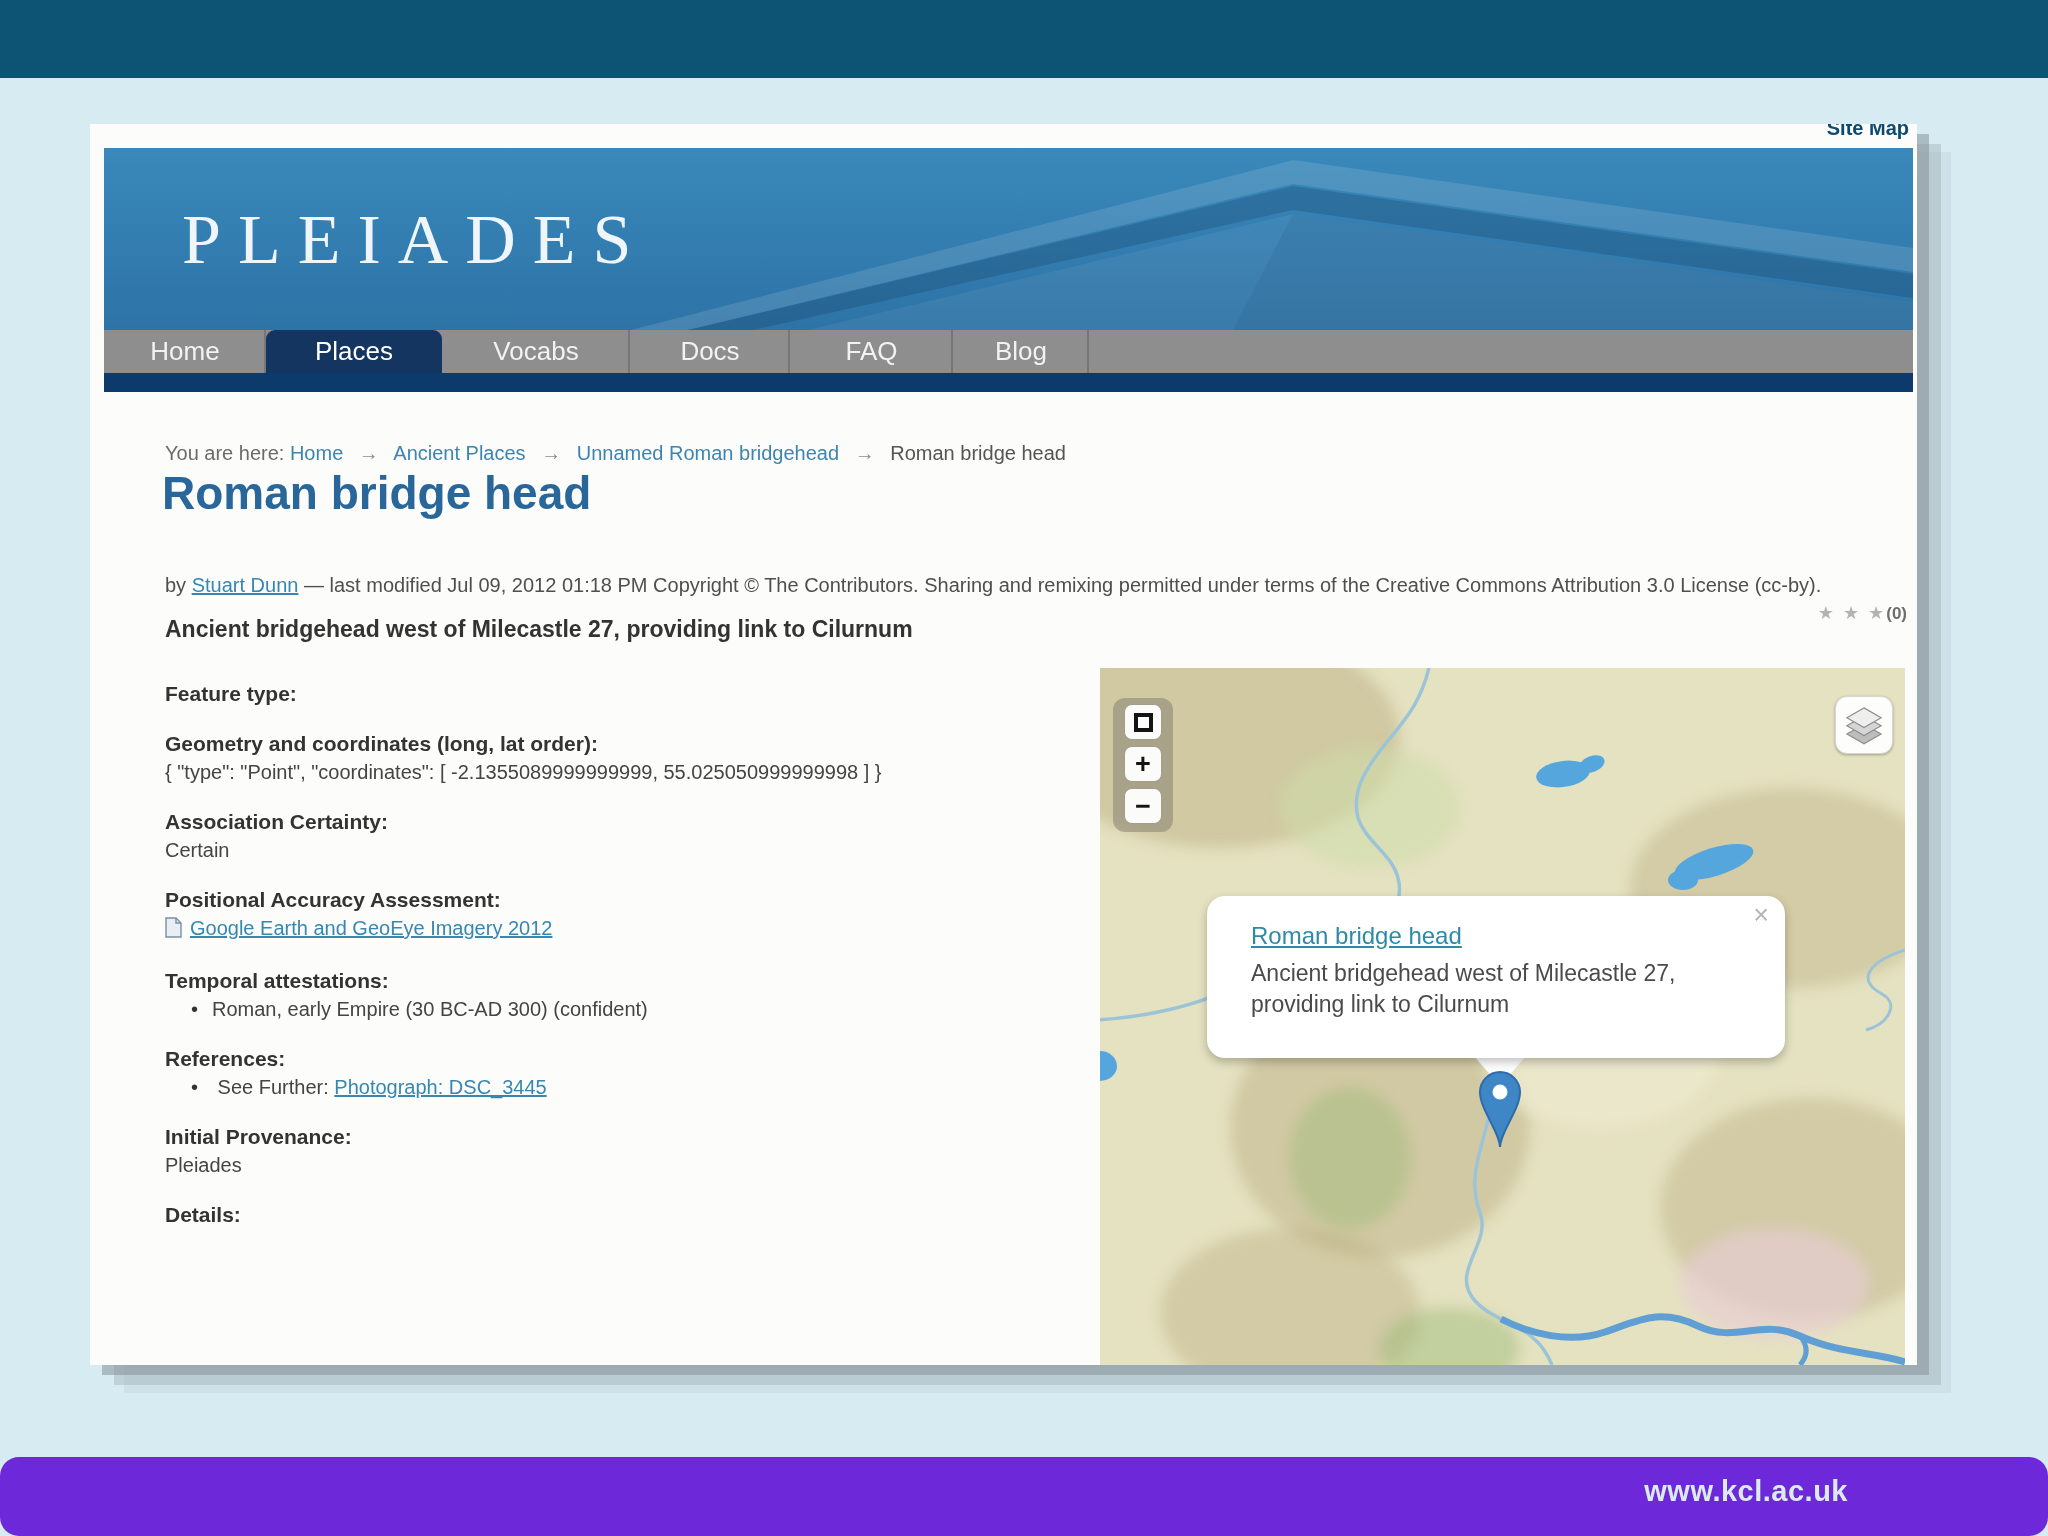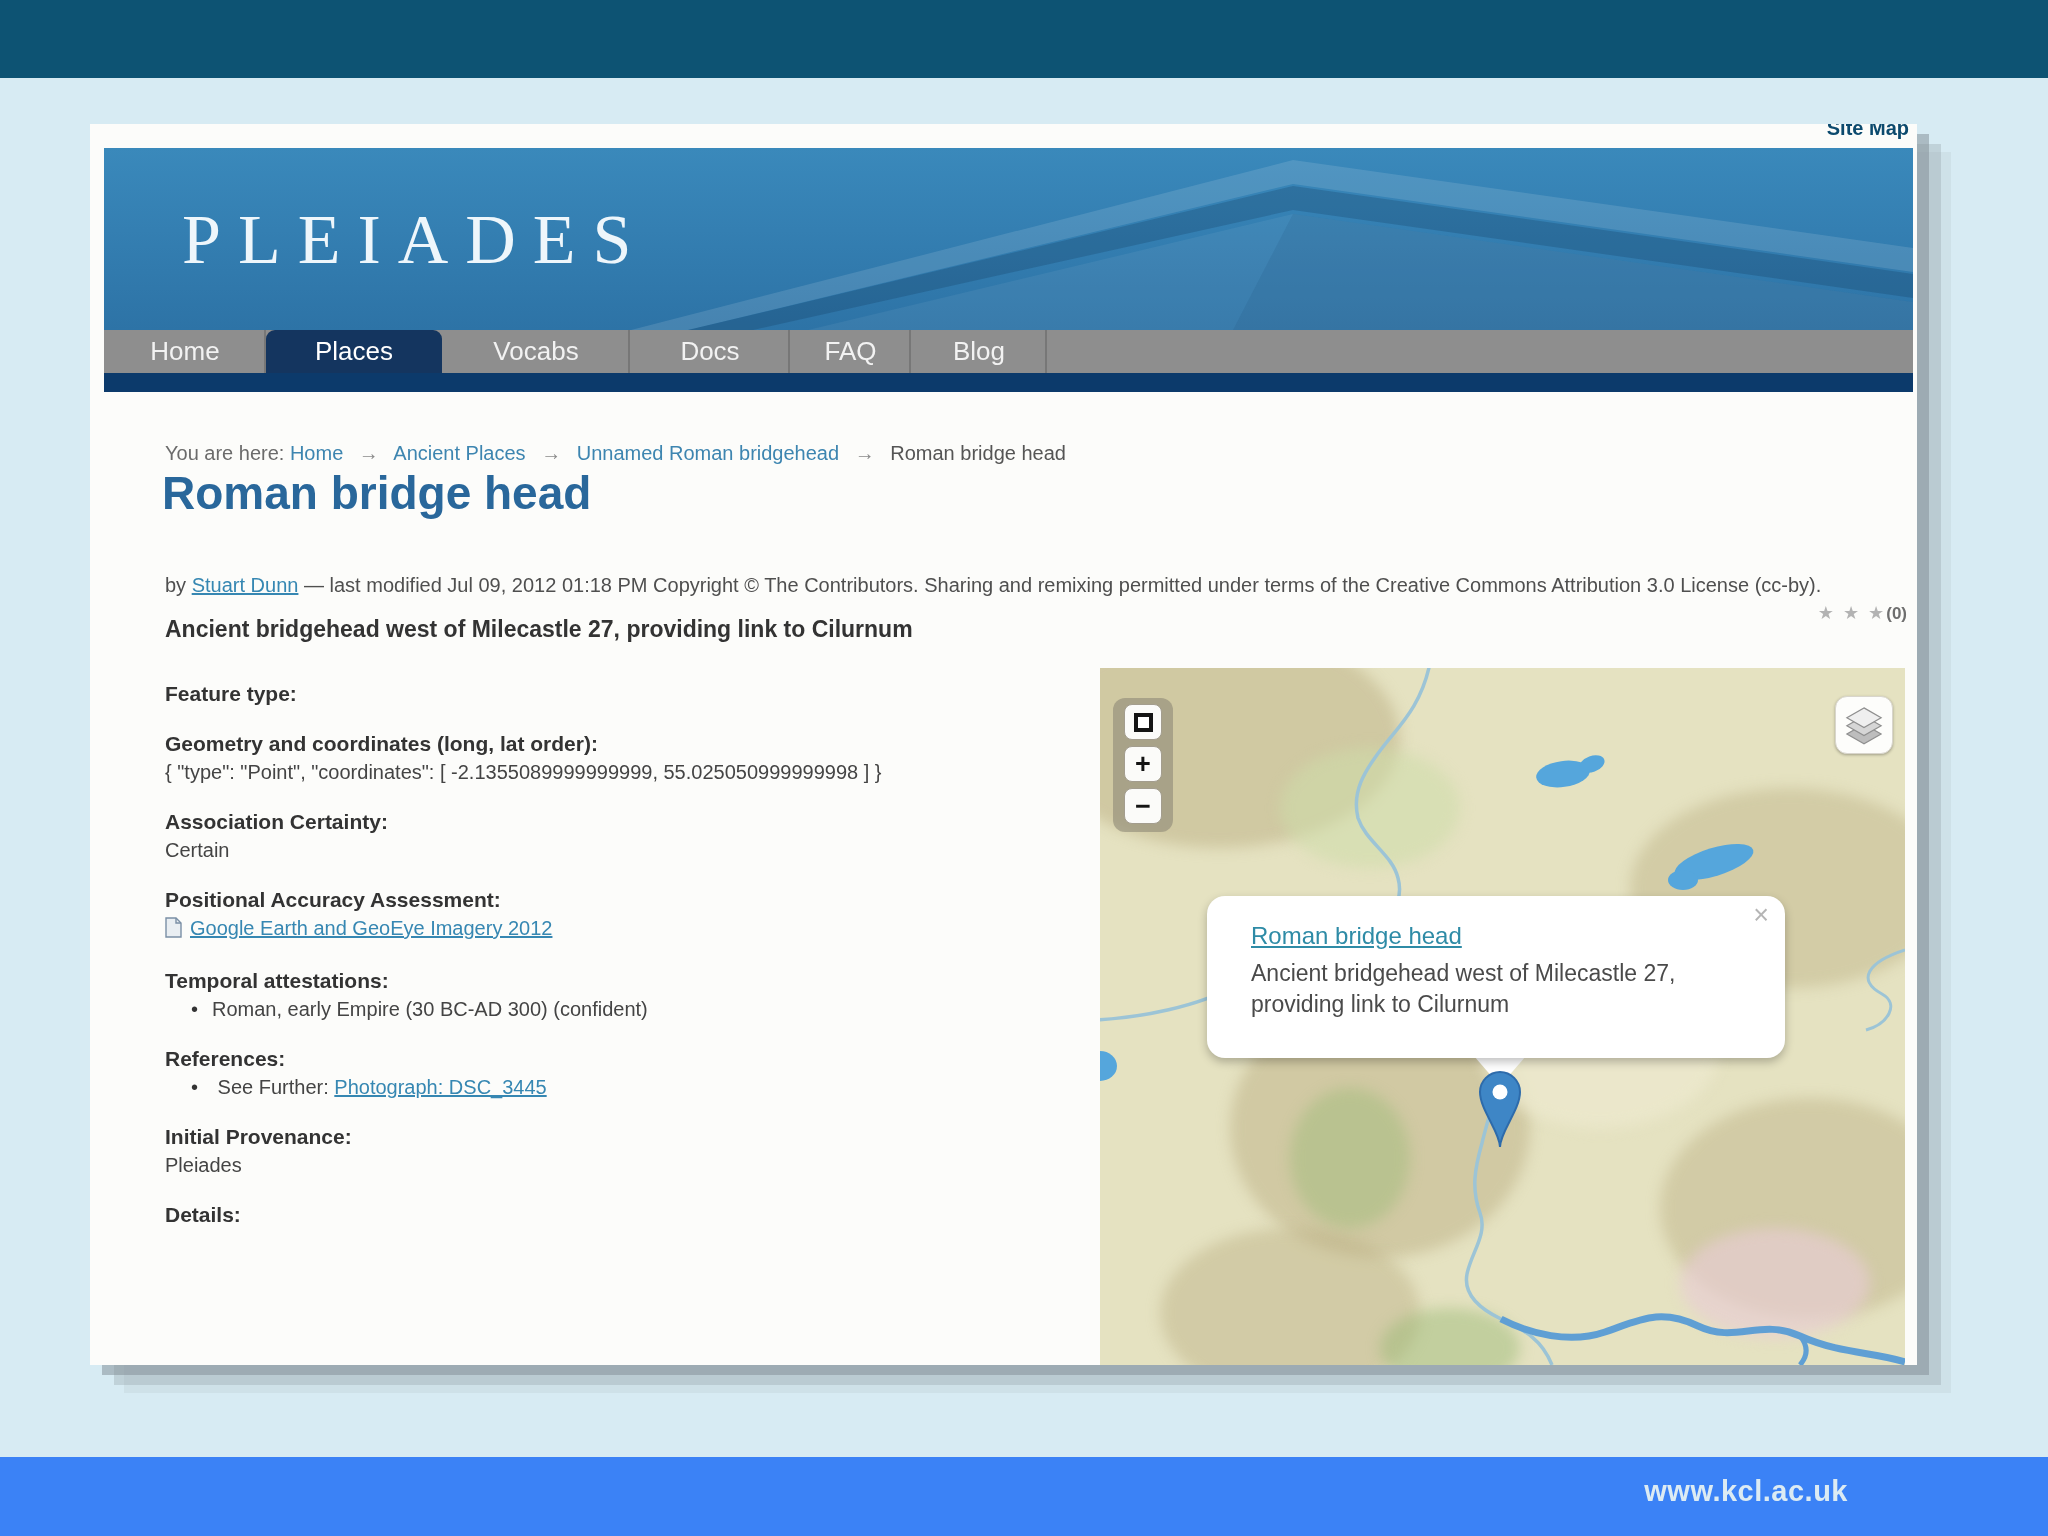--- a/index.html
+++ b/index.html
@@ -1,19 +1,19 @@
 <!DOCTYPE html>
 <html><head>
 <meta charset="utf-8">
 <style>
   html,body{margin:0;padding:0;}
   body{width:2048px;height:1536px;overflow:hidden;font-family:"Liberation Sans",sans-serif;}
   .slide{position:relative;width:2048px;height:1536px;background:#d7ebf3;overflow:hidden;}
   .top-bar{position:absolute;left:0;top:0;width:2048px;height:78px;background:#0d5373;}
-  .bottom-bar{position:absolute;left:0;top:1457px;width:2048px;height:79px;background:#3b82f6;}
+  .bottom-bar{position:absolute;left:0;top:1457px;width:2048px;height:79px;background:#6d28d9;border-radius:19px;}
   .footer-url{position:absolute;right:200px;top:18px;color:#dcebf3;font-size:29px;font-weight:bold;letter-spacing:.5px;}
 
   
   .page{position:absolute;left:90px;top:124px;width:1827px;height:1241px;background:#fcfcfa;overflow:hidden;
         box-shadow:12px 10px 0 rgba(128,140,148,.50),24px 20px 0 rgba(150,162,170,.35),34px 28px 0 rgba(178,190,197,.22);}
   .sitemap{position:absolute;top:-7px;right:8px;font-size:20px;font-weight:bold;color:#0c4a6e;text-decoration:none;}
 
   
   .masthead{position:absolute;left:14px;right:4px;top:24px;height:182px;overflow:hidden;
             background:linear-gradient(180deg,#3a89bb 0%,#347fb2 45%,#2d73a6 100%);}
@@ -103,21 +103,21 @@
       </svg>
       <div class="logo">PLEIADES</div>
     </div>
 
     <div class="navbar">
       <div class="tabs">
         <div class="tab" style="width:162px">Home</div>
         <div class="tab active" style="width:176px">Places</div>
         <div class="tab" style="width:188px">Vocabs</div>
         <div class="tab" style="width:160px">Docs</div>
-        <div class="tab" style="width:121px">FAQ</div>
+        <div class="tab" style="width:163px">FAQ</div>
         <div class="tab" style="width:136px">Blog</div>
       </div>
     </div>
     <div class="navstrip"></div>
 
     <div class="crumbs">
       <span>You are here:</span>
       <a href="#">Home</a>
       <span class="sep">→</span>
       <a href="#">Ancient Places</a>

